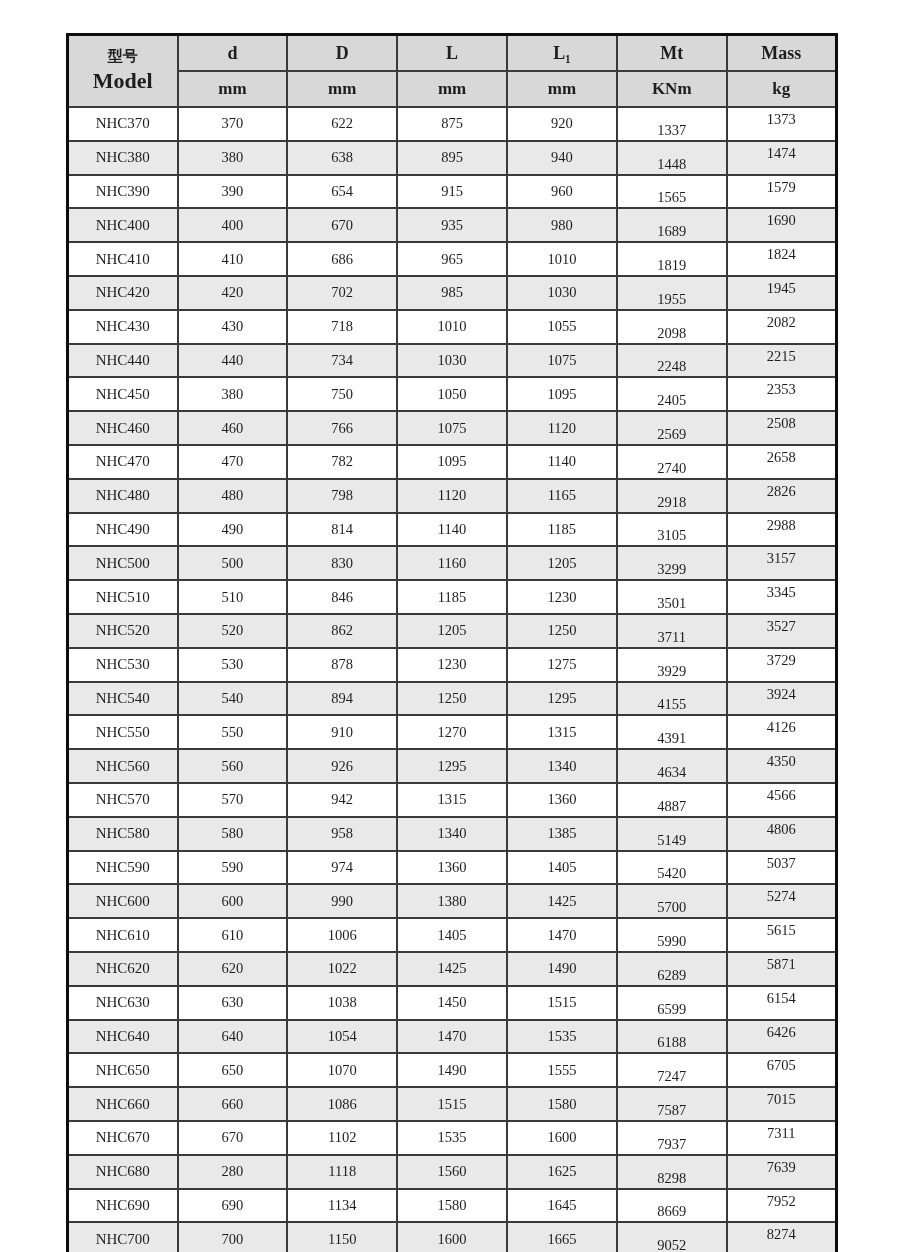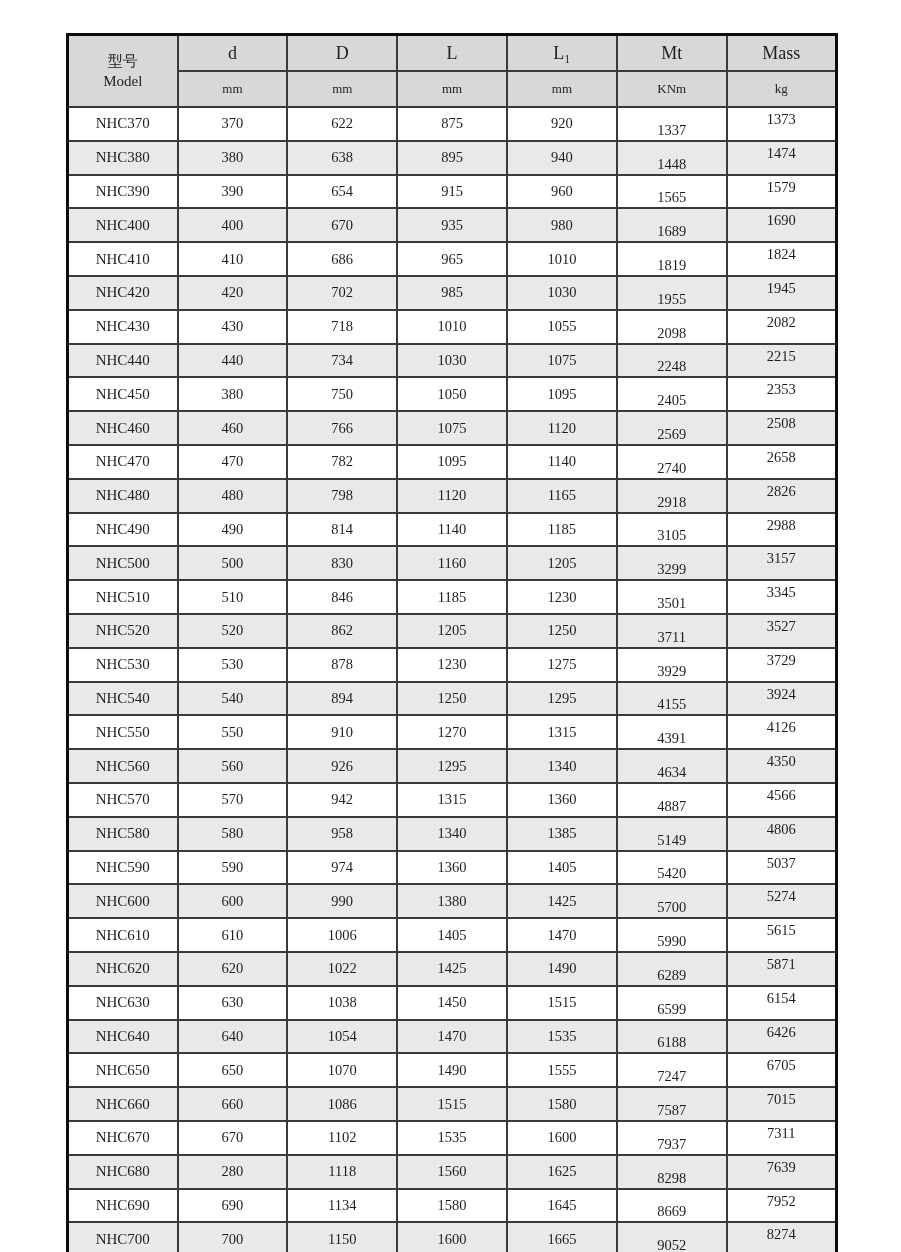--- a/index.html
+++ b/index.html
@@ -28,36 +28,36 @@
   col.model-col { width: 110px; }
   th, td {
     border: 2px solid #3a3a3a;
     text-align: center;
     padding: 0;
     overflow: hidden;
     white-space: nowrap;
   }
   thead th {
     background: #d8d8d8;
-    font-weight: normal;
+    font-weight: bold;
   }
   th.col-label {
     height: 34px;
     font-size: 18px;
   }
   th.col-unit {
     height: 34px;
-    font-size: 13px;
+    font-size: 17px;
   }
   th.model-th {
     font-size: 15px;
     line-height: 1.35;
   }
   th.model-th .model-en {
-    font-size: 15px;
+    font-size: 22px;
   }
   tbody td {
     height: 28.8px;
     font-size: 14.5px;
     background: #ffffff;
     vertical-align: middle;
   }
   tbody tr.alt td {
     background: #e9e9e9;
   }

